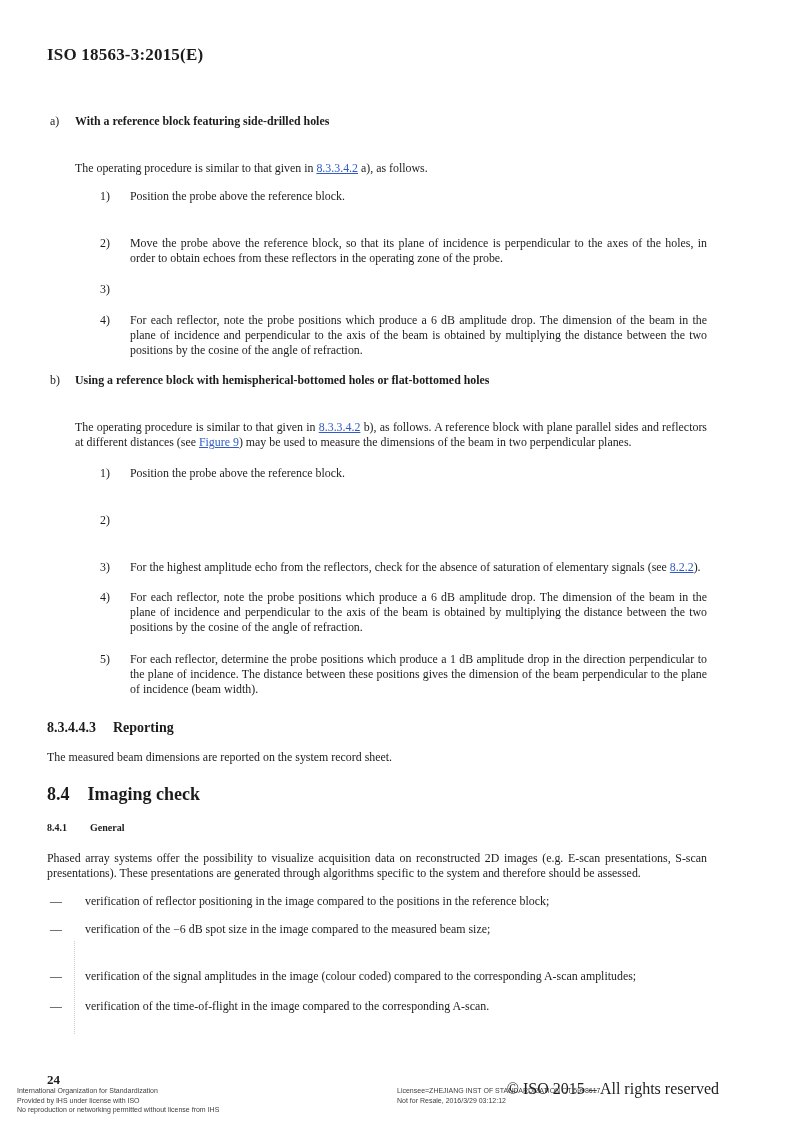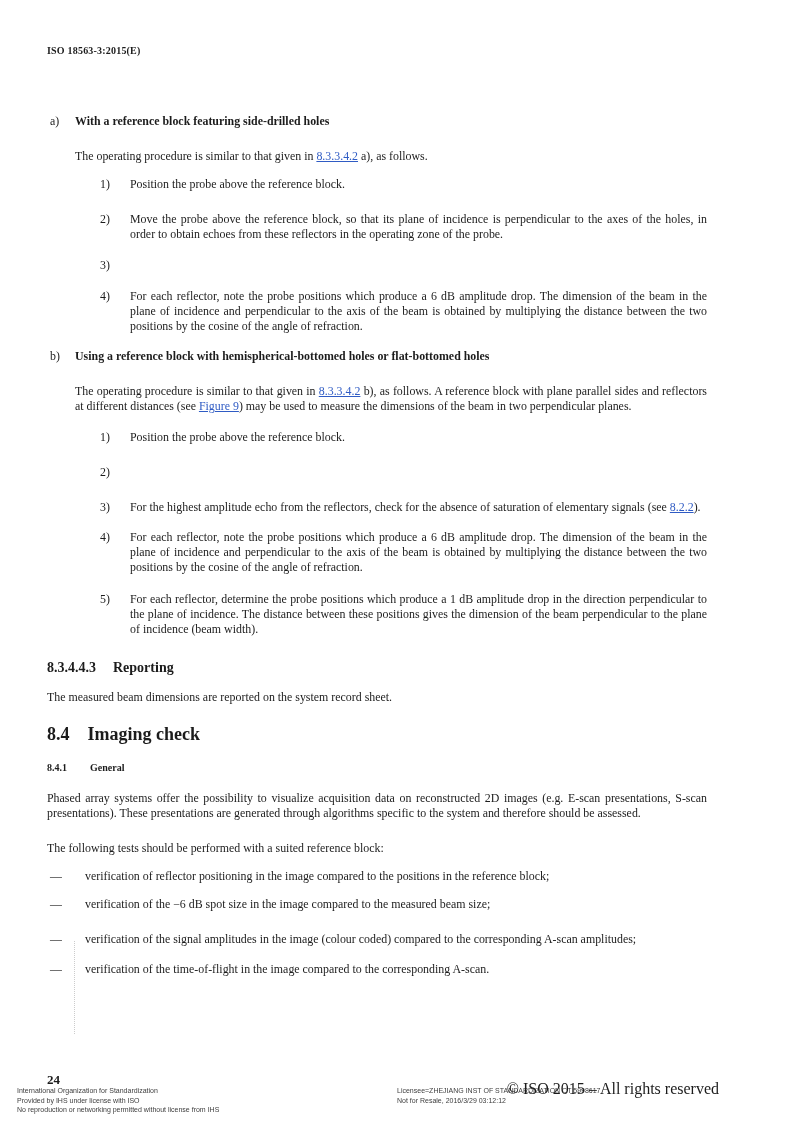--- a/index.html
+++ b/index.html
@@ -8,21 +8,21 @@
     width:800px; height:1130px;
     font-family:"Liberation Serif", serif;
     color:#1c1c1c;
     position:relative;
     overflow:hidden;
   }
   .page { position:relative; width:800px; height:1130px; background:#fff; }
 
   .doc-header {
     position:absolute; left:47px; top:45px;
-    font-size:10px; font-weight:bold; letter-spacing:.2px;
+    font-size:17px; font-weight:bold; letter-spacing:.2px;
   }
 
   .content {
     position:absolute; left:47px; top:114px; width:660px;
     font-size:11.9px; line-height:15px;
   }
 
   
   .itemhead { display:flex; font-weight:bold; }
   .itemhead .marker { flex:0 0 28px; padding-left:3px; font-weight:normal; }
@@ -34,21 +34,21 @@
   
   .step { display:flex; padding-left:53px; }
   .step .num { flex:0 0 30px; }
   .step .txt { flex:1; text-align:justify; }
 
   
   .dashli { display:flex; padding-left:3px; }
   .dashli .num { flex:0 0 35px; }
   .dashli .txt { flex:1; text-align:justify; }
 
-  .mt14 { margin-top:20px; }
+  .mt14 { margin-top:32px; }
   .mt13 { margin-top:13px; }
   .mt15 { margin-top:15px; }
   .mt16 { margin-top:16px; }
   .mt17 { margin-top:17px; }
   .mt20 { margin-top:20px; }
   .mt23 { margin-top:23px; }
 
   a.xref {
     color:#2f5bc4;
     text-decoration:underline;
@@ -165,21 +165,20 @@
     <div class="h2head mt20">
       <span class="hnum">8.4</span><span>Imaging check</span>
     </div>
 
     <div class="h4head mt17">
       <span class="hnum">8.4.1</span><span>General</span>
     </div>
 
     <div class="para mt15">Phased array systems offer the possibility to visualize acquisition data on reconstructed 2D images (e.g. E-scan presentations, S-scan presentations). These presentations are generated through algorithms specific to the system and therefore should be assessed.</div>
 
-    <div class="para mt20">The following tests should be performed with a suited reference block:</div>
 
     <div class="dashli mt13">
       <span class="num">—</span>
       <div class="txt">verification of reflector positioning in the image compared to the positions in the reference block;</div>
     </div>
 
     <div class="dashli mt13">
       <span class="num">—</span>
       <div class="txt">verification of the −6 dB spot size in the image compared to the measured beam size;</div>
     </div>

